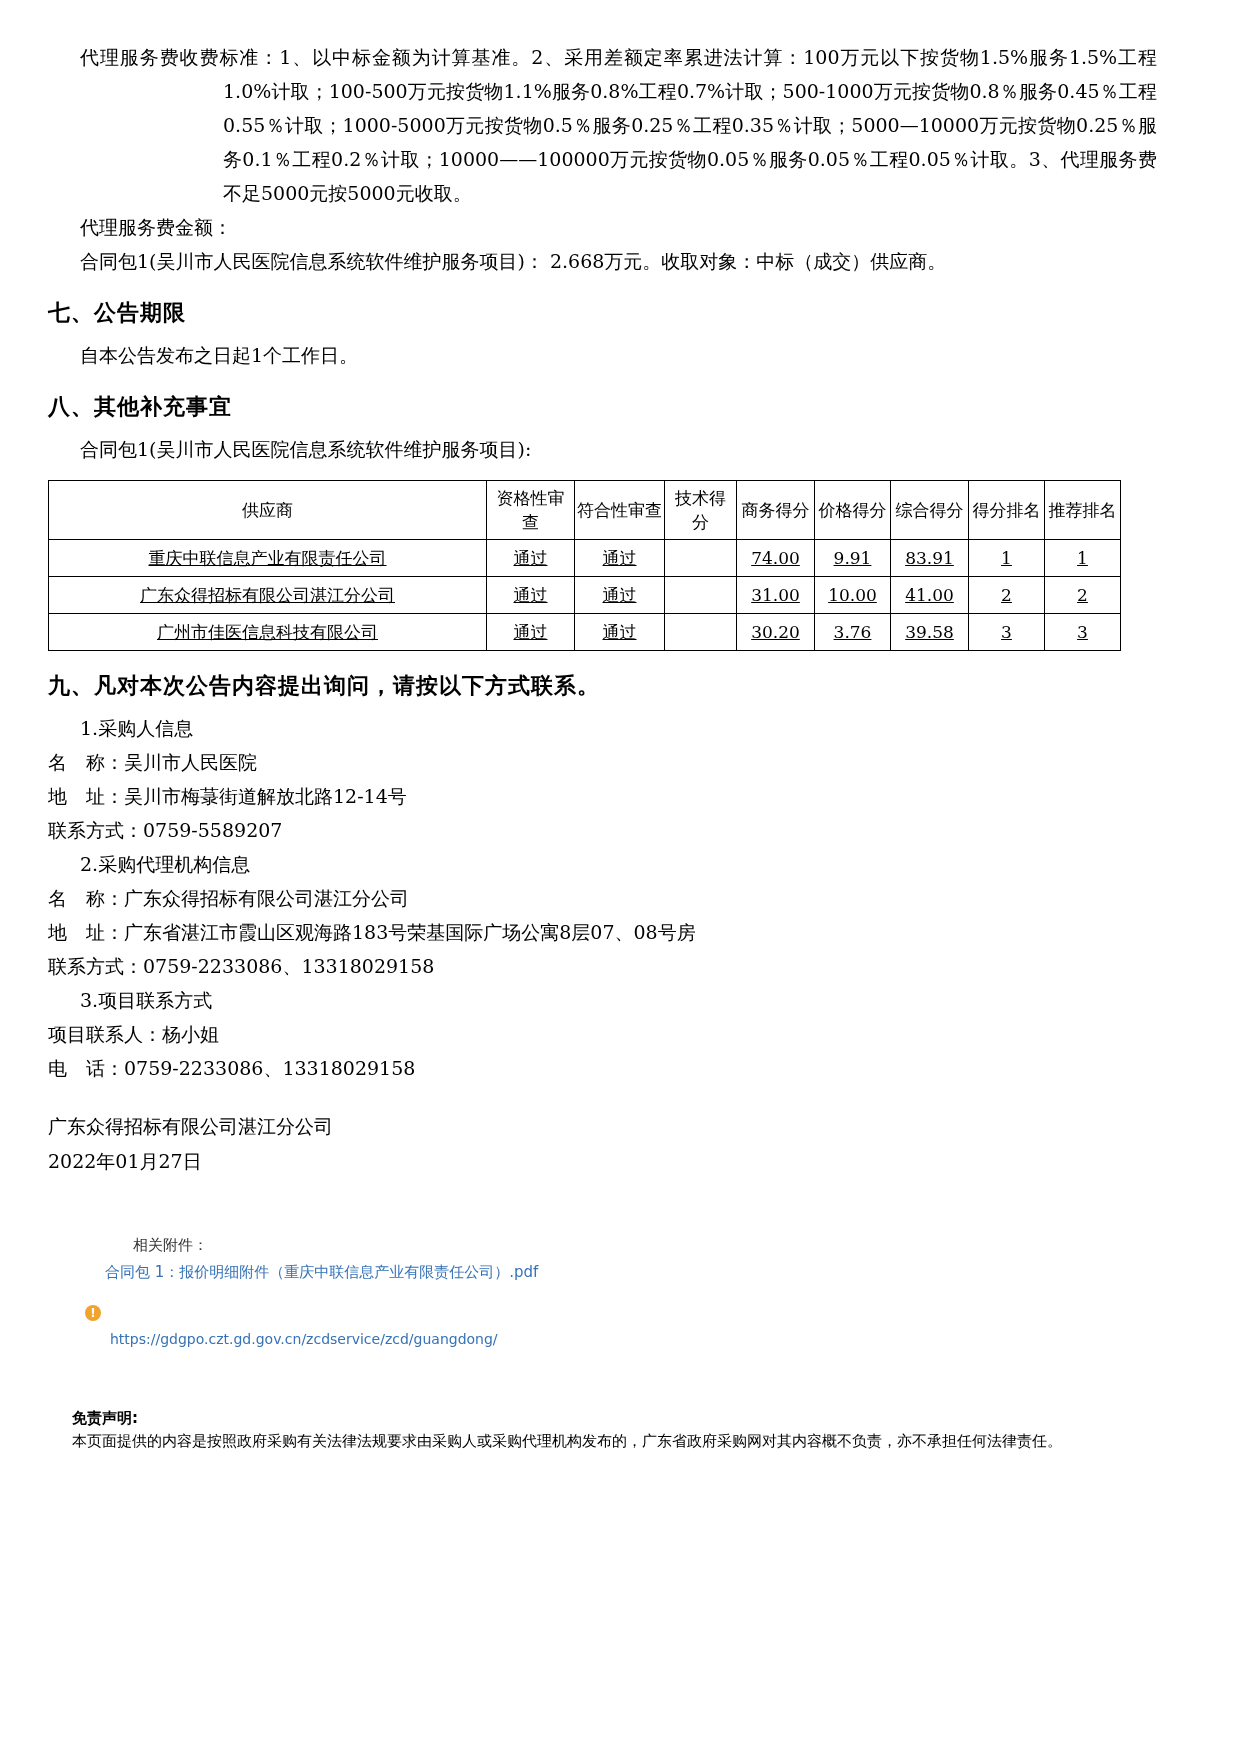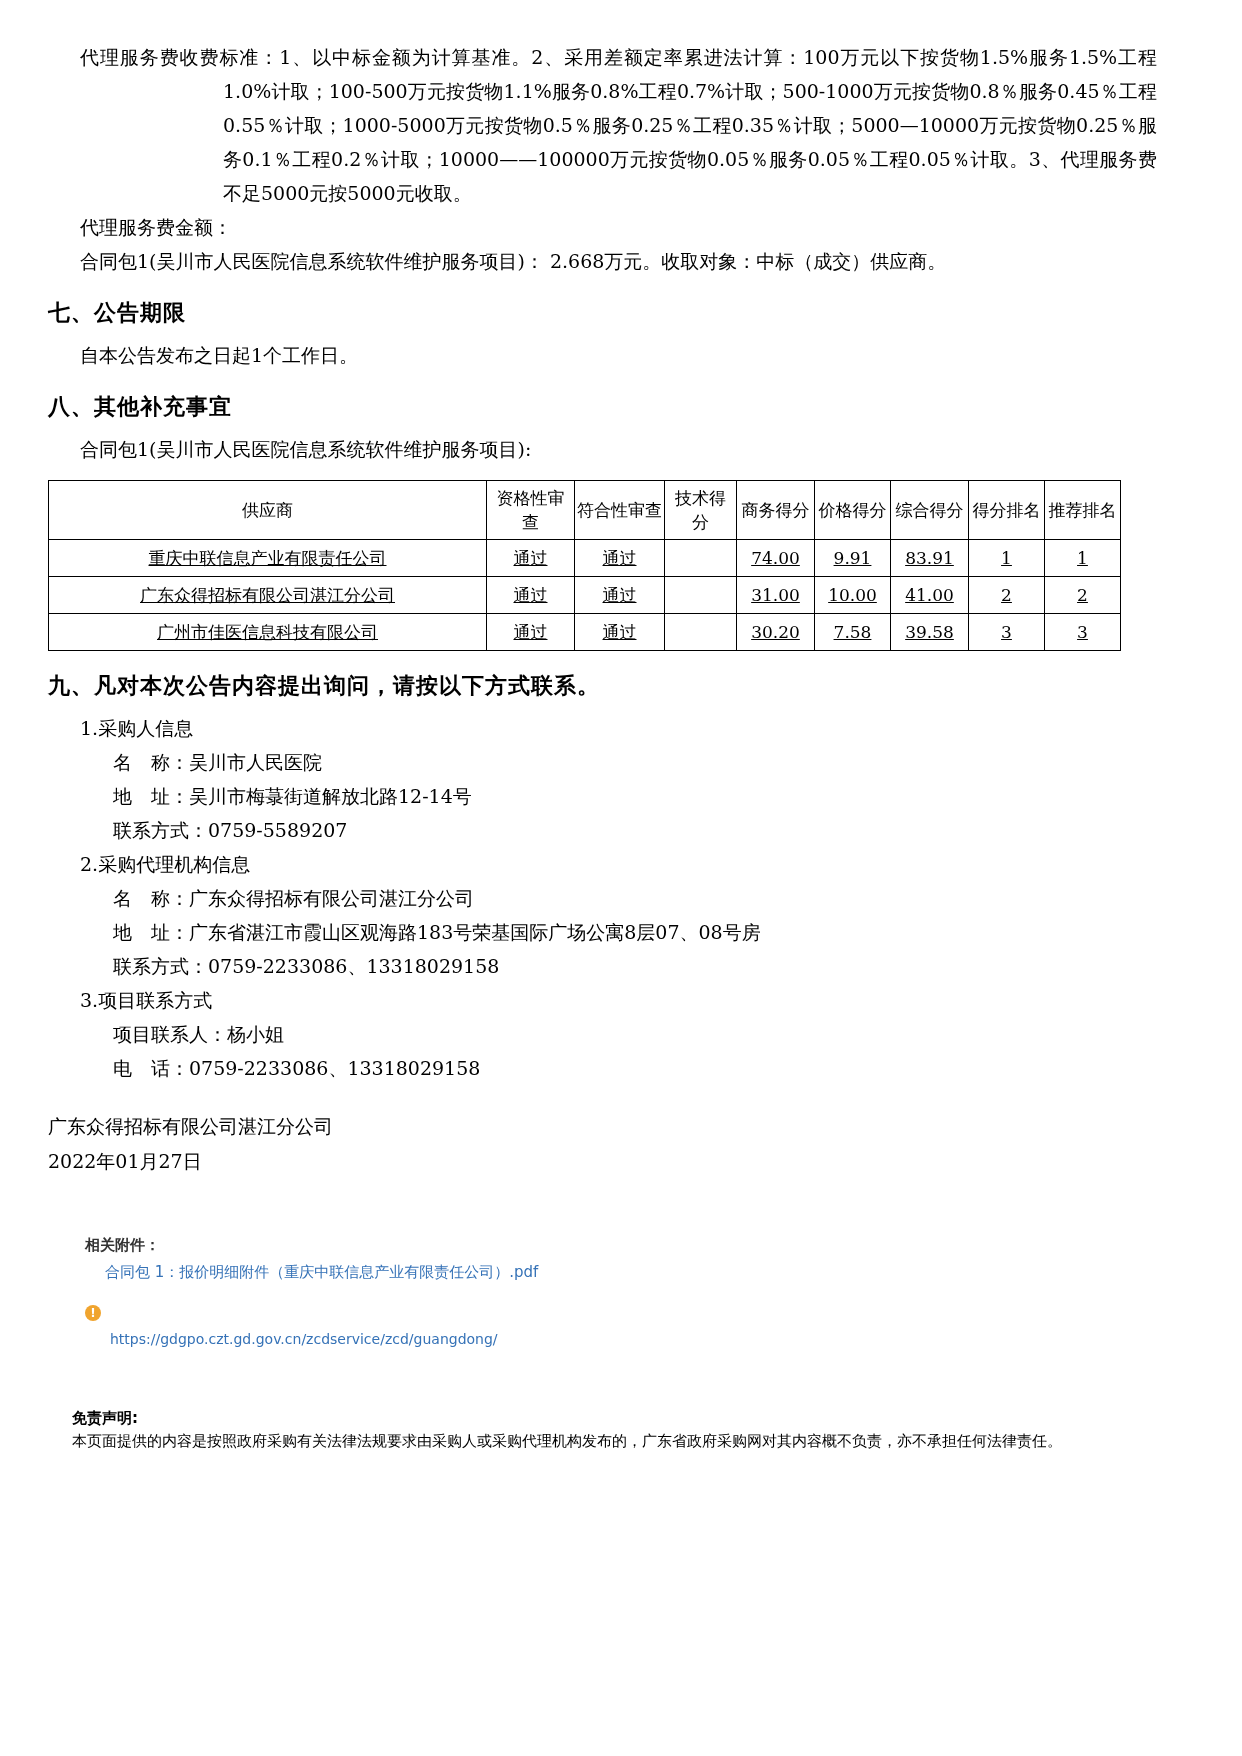--- a/index.html
+++ b/index.html
@@ -9,21 +9,21 @@
     height: 1756px;
     margin: 0 auto;
     font-family: "DejaVu Serif", serif;
     color: #000000;
     overflow: hidden;
   }
   .page { padding: 40px 85px 0 48px; }
 
   .line { font-size: 19px; line-height: 34px; }
   .ind1 { margin-left: 32px; }
-  .ind2 { margin-left: 65px; }
+  .ind2 { }
 
   .fee-standard {
     font-size: 19px;
     line-height: 34px;
     margin-left: 175px;
     text-indent: -143px;
     text-align: justify;
   }
 
   h2.sec-title {
@@ -49,21 +49,21 @@
     font-weight: normal;
     word-break: break-all;
   }
   table.score th { padding: 5px 2px; line-height: 24px; }
   table.score td { height: 37px; padding: 1px 2px; text-decoration: underline; }
 
   .signature { text-align: left; font-size: 19px; line-height: 35px; margin-top: 24px; }
 
   .footer { font-family: "DejaVu Sans", sans-serif; }
   .attach { margin: 54px 0 0 85px; font-size: 15px; }
-  .attach-heading { font-weight: 700; color: #333333; line-height: 24px; }
+  .attach-heading { font-weight: 400; color: #333333; line-height: 24px; margin-left: 48px; }
   .attach-link { display: inline-block; margin: 4px 0 0 20px; text-decoration: none; line-height: 22px; cursor: pointer; }
   .notice { margin: 22px 0 0 85px; font-size: 14px; color: #444444; }
   .notice-row { display: flex; align-items: center; }
   .warn-icon {
     flex: 0 0 auto;
     display: inline-block;
     width: 16px; height: 16px;
     border-radius: 50%;
     color: #ffffff;
     font-weight: 700;
@@ -139,21 +139,21 @@
           <td>41.00</td>
           <td>2</td>
           <td>2</td>
         </tr>
         <tr>
           <td>广州市佳医信息科技有限公司</td>
           <td>通过</td>
           <td>通过</td>
           <td></td>
           <td>30.20</td>
-          <td>7.58</td>
+          <td>3.76</td>
           <td>39.58</td>
           <td>3</td>
           <td>3</td>
         </tr>
       </tbody>
   </table>
 
   <h2 class="sec-title">九、凡对本次公告内容提出询问，请按以下方式联系。</h2>
 
   <p class="line ind1">1.采购人信息</p>

